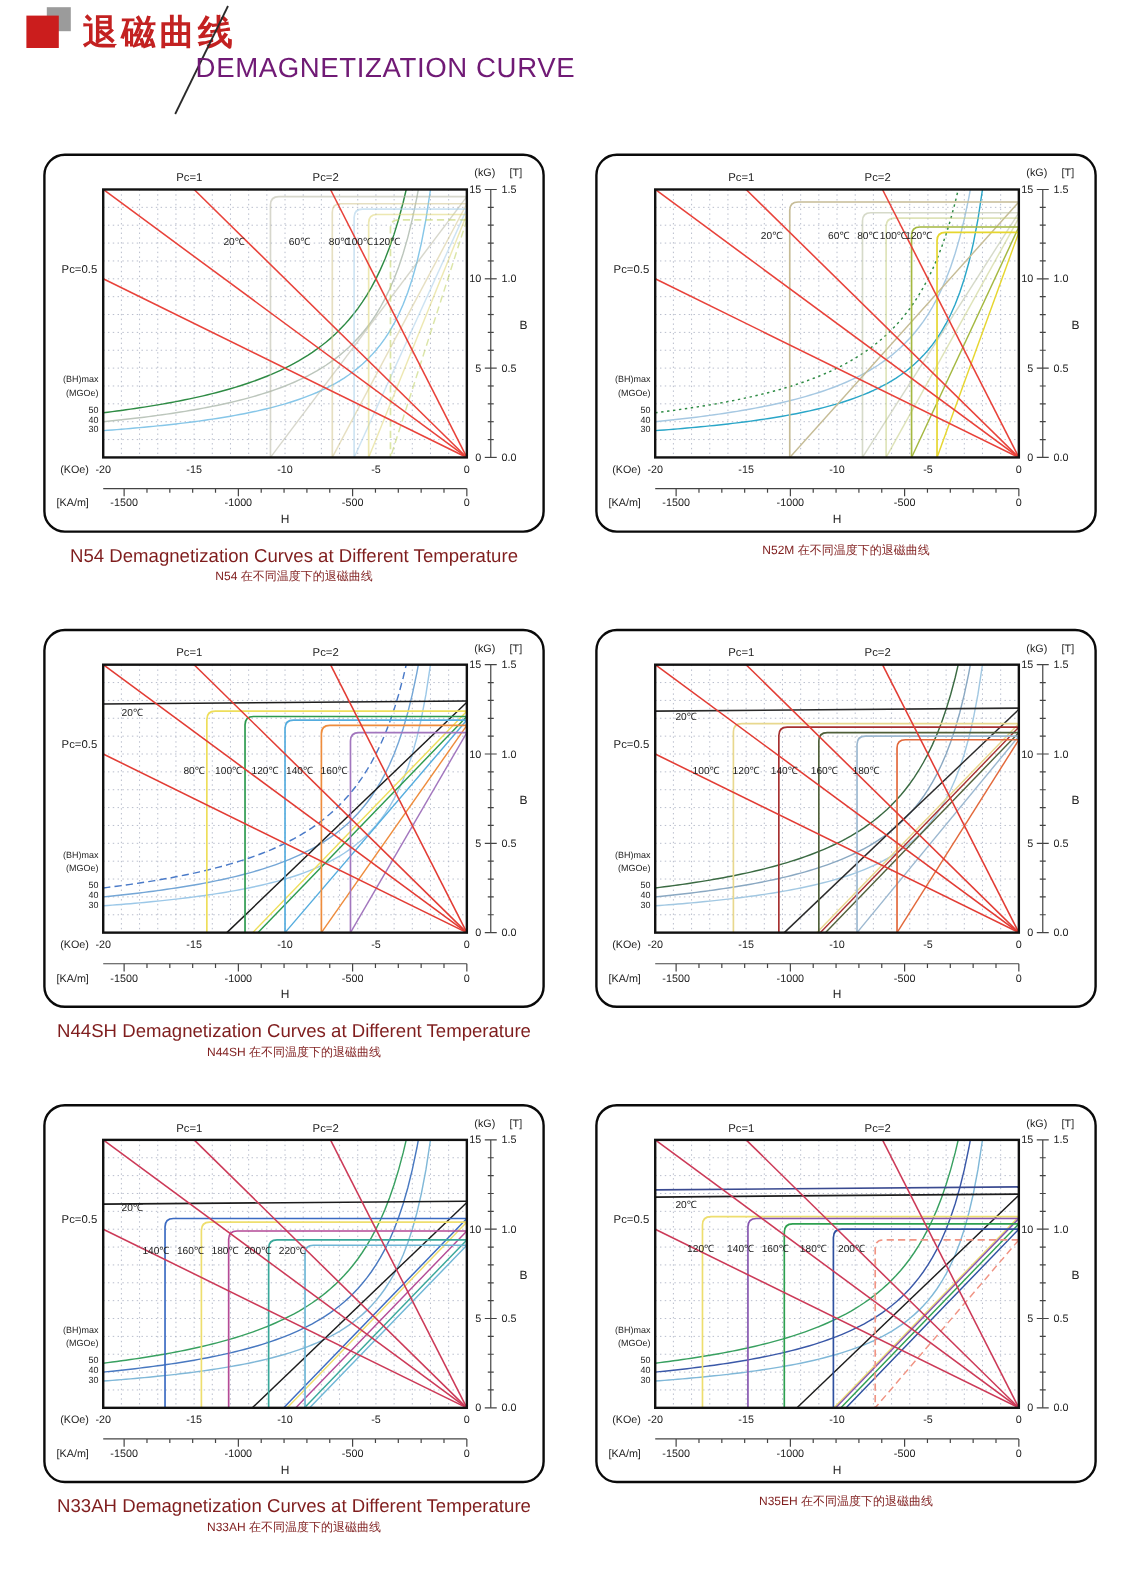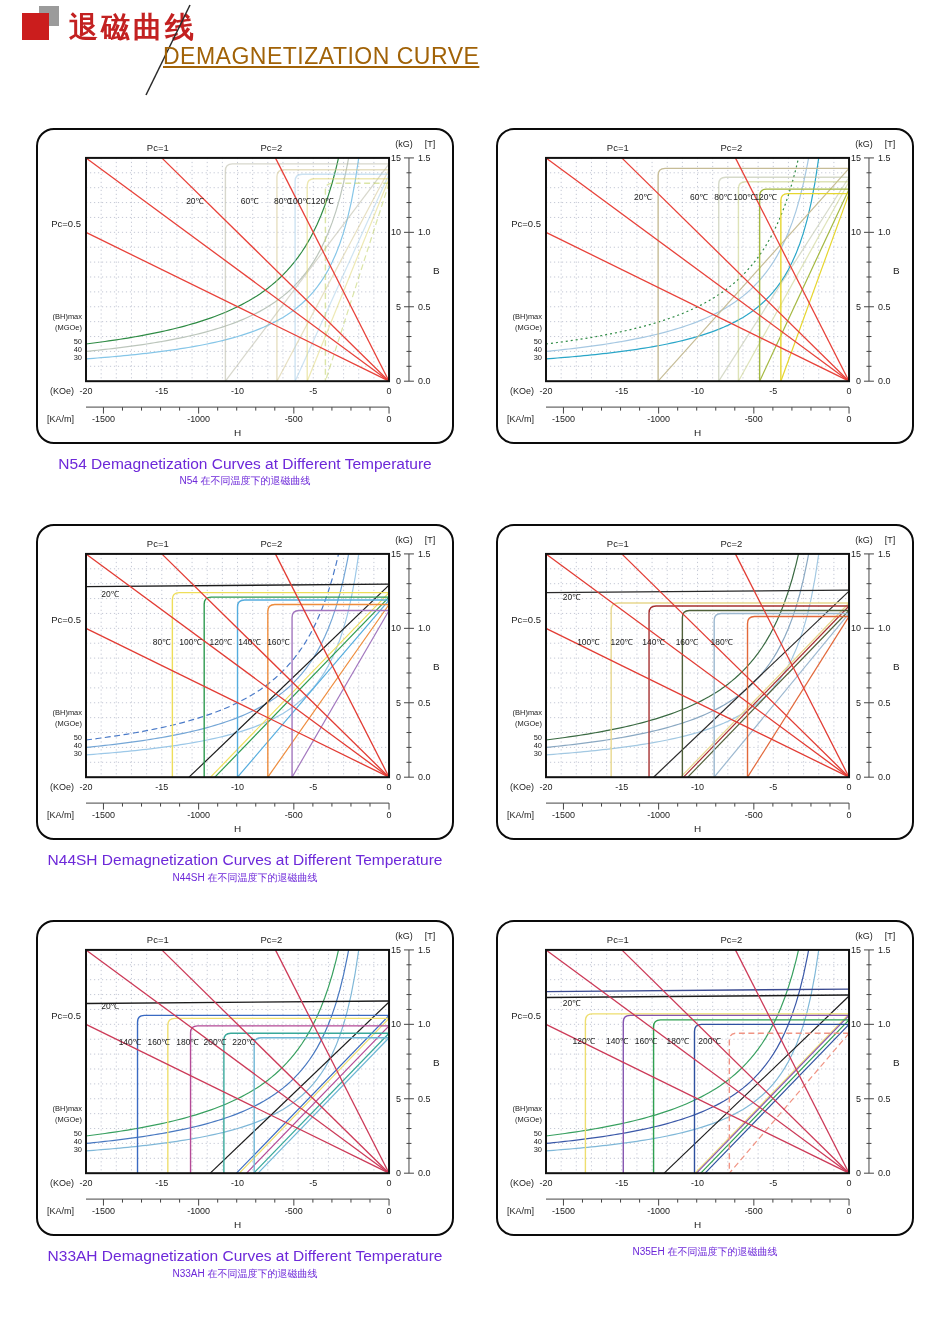--- a/index.html
+++ b/index.html
@@ -2,35 +2,35 @@
 <html><head>
 <meta charset="utf-8">
 <style>
   html,body{margin:0;padding:0;}
   body{width:940px;height:1321px;background:#ffffff;position:relative;overflow:hidden;
        font-family:"Liberation Sans",sans-serif;}
   .hdr{position:absolute;left:12px;top:0;width:940px;height:120px;}
   .sq-gray{position:absolute;left:27px;top:6px;width:20px;height:20px;background:#9b9b9b;}
   .sq-red{position:absolute;left:10px;top:13px;width:27px;height:27px;background:#cb1d1d;}
   .t-cn{position:absolute;left:57px;top:8px;font-size:29px;font-weight:700;color:#c32121;letter-spacing:3px;}
-  .t-en{position:absolute;left:151px;top:43px;font-size:23px;color:#a16207;letter-spacing:.5px;text-decoration:underline;}
+  .t-en{position:absolute;left:151px;top:43px;font-size:23px;color:#701a75;letter-spacing:.5px;}
   .slash{position:absolute;left:0;top:0;}
   .charts{position:absolute;left:36px;top:128px;display:grid;
           grid-template-columns:418px 418px;column-gap:42px;row-gap:36px;}
   figure{margin:0;}
   .card{width:418px;height:316px;border:2.5px solid #0a0a0a;border-radius:18px;
         background:#fff;box-sizing:border-box;overflow:hidden;}
   svg.chart{display:block;width:413px;height:311px;}
   svg.chart text{font-family:"Liberation Sans",sans-serif;fill:#222;}
   .tk{font-size:9px;}
   .sm{font-size:7.5px;fill:#444;}
   .pl{font-size:9.5px;fill:#222;}
   .tl{font-size:8.5px;fill:#333;}
   .axl{font-size:10px;}
-  figcaption{margin-top:9px;text-align:center;color:#6d28d9;line-height:1.38;}
+  figcaption{margin-top:9px;text-align:center;color:#7f1d1d;line-height:1.38;}
   .cap-en{font-size:15.5px;}
   .cap-cn{font-size:10px;}
 </style>
 </head>
 <body>
 
 <div class="hdr">
   <div class="sq-gray"></div>
   <div class="sq-red"></div>
   <div class="t-cn">退磁曲线</div>
@@ -325,20 +325,21 @@
           <g>
             <text x="44" y="189.28000000000003" class="sm" text-anchor="end">(BH)max</text>
             <text x="44" y="200.48000000000002" class="sm" text-anchor="end">(MGOe)</text>
             <text x="44" y="214.66666666666669" class="sm" text-anchor="end">50</text>
             <text x="44" y="222.88" class="sm" text-anchor="end">40</text>
             <text x="44" y="231.09333333333333" class="sm" text-anchor="end">30</text>
           </g>
         </svg>
     </div>
     <figcaption>
+      <div class="cap-cn">N52M 在不同温度下的退磁曲线</div>
     </figcaption>
   </figure>
 
   <figure>
     <div class="card">
       <svg class="chart" viewBox="0 0 414 312">
           <g stroke="#aab0c2" stroke-width="0.7" stroke-dasharray="1.2,2.8">
             <line x1="63.2" y1="28" x2="63.2" y2="252"></line>
             <line x1="78.4" y1="28" x2="78.4" y2="252"></line>
             <line x1="93.6" y1="28" x2="93.6" y2="252"></line>

